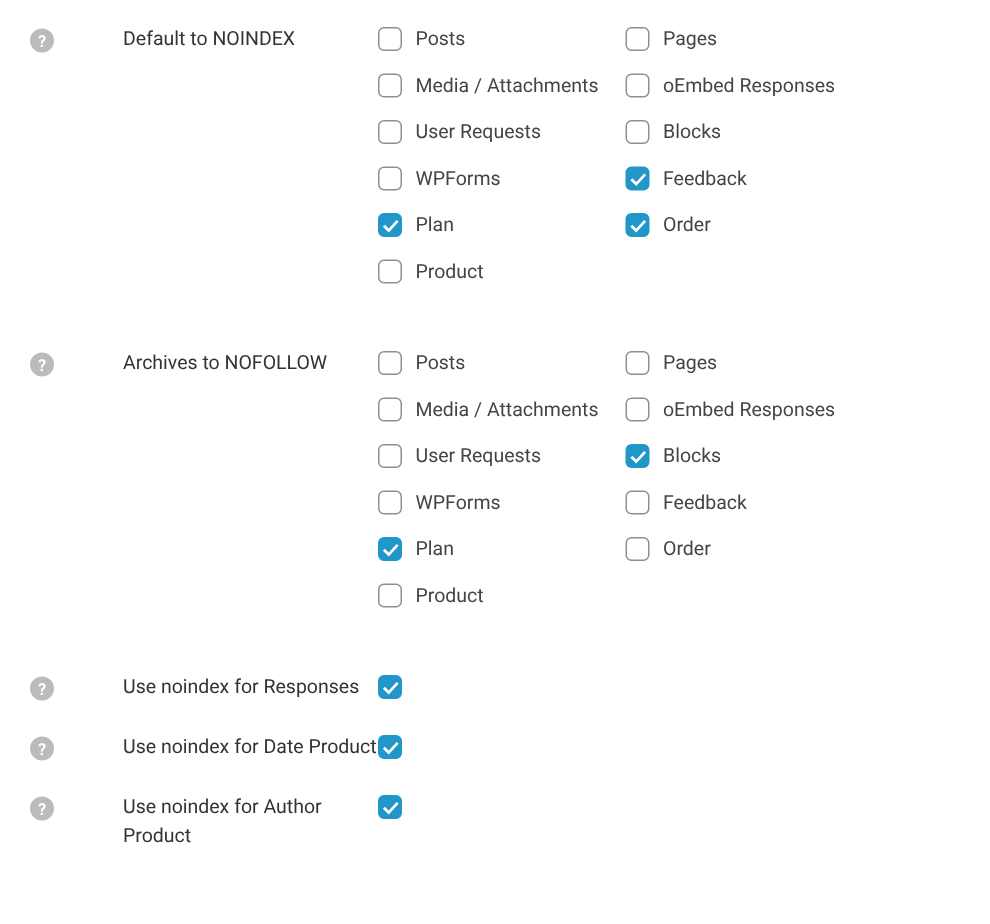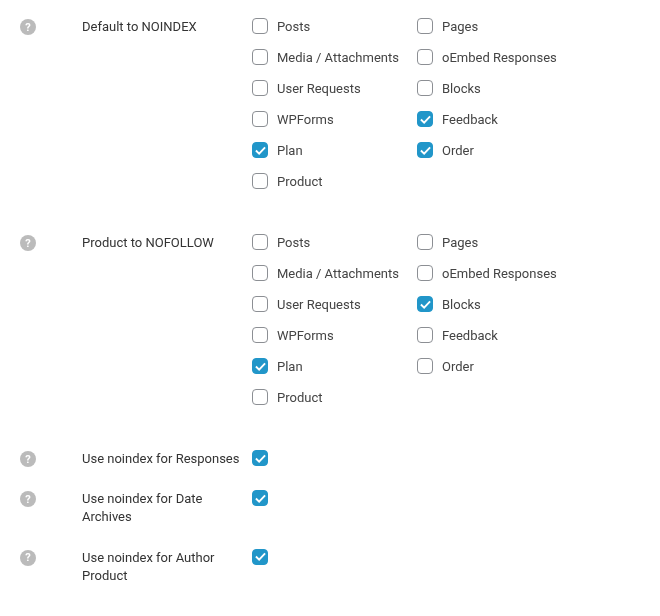--- a/index.html
+++ b/index.html
@@ -152,21 +152,21 @@
       <div class="option-item">
         <span class="checkbox"></span>
         <span class="option-label">Product</span>
       </div>
     </div>
 </div>
 
 <div class="setting-row">
   <div class="label-col">
     <span class="help-icon">?</span>
-    <span class="setting-label">Product to NOFOLLOW</span>
+    <span class="setting-label">Archives to NOFOLLOW</span>
   </div>
   <div class="options-col">
       <div class="option-item">
         <span class="checkbox"></span>
         <span class="option-label">Posts</span>
       </div>
       <div class="option-item">
         <span class="checkbox"></span>
         <span class="option-label">Pages</span>
       </div>
@@ -227,21 +227,21 @@
       <svg viewBox="0 0 12 12">
           <path d="M1 6 L4.5 9.5 L11 2.5" stroke="#fff" stroke-width="2" fill="none"></path>
         </svg>
     </span>
   </div>
 </div>
 
 <div class="setting-row single">
   <div class="label-col">
     <span class="help-icon">?</span>
-    <span class="setting-label">Use noindex for Date Archives</span>
+    <span class="setting-label">Use noindex for Date Product</span>
   </div>
   <div class="single-check">
     <span class="checkbox checked">
       <svg viewBox="0 0 12 12">
           <path d="M1 6 L4.5 9.5 L11 2.5" stroke="#fff" stroke-width="2" fill="none"></path>
         </svg>
     </span>
   </div>
 </div>
 

